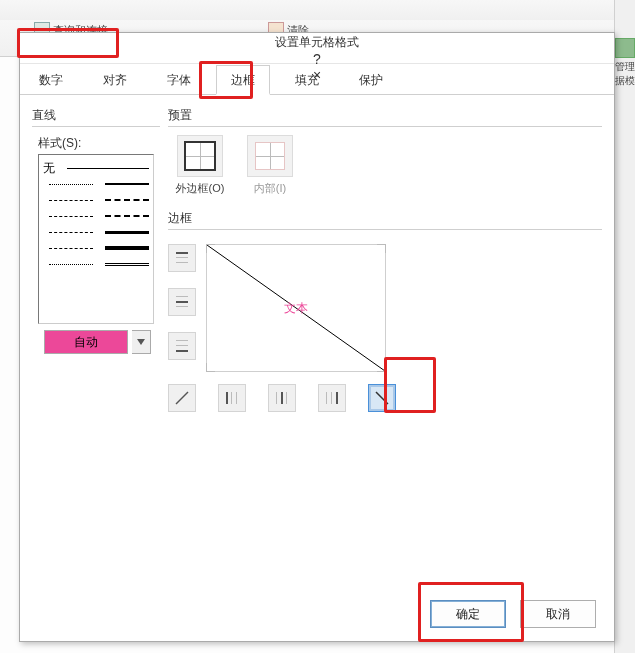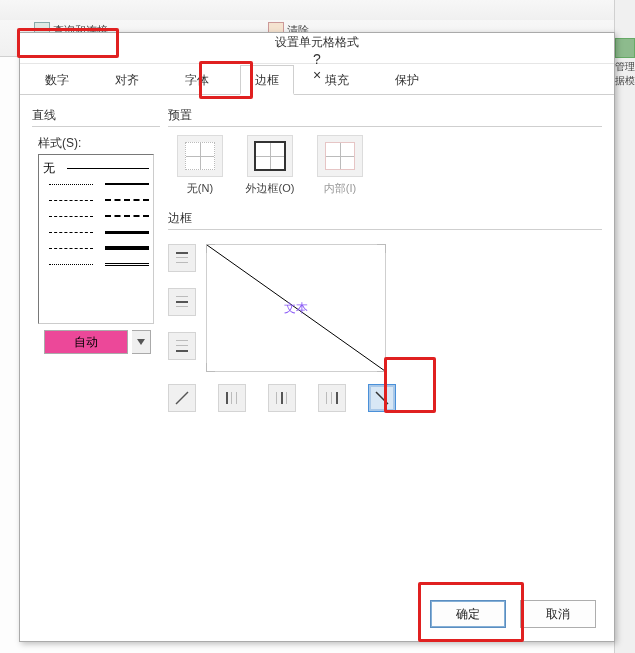--- a/index.html
+++ b/index.html
@@ -52,22 +52,22 @@
     flex-direction: column;
   }
   .titlebar .title { flex:1; font-size:12px; color:#333; }
   .titlebar .tbtn {
     width: 40px; height: 26px;
     display:flex; align-items:center; justify-content:center;
     font-size:14px; color:#333;
   }
 
   .tabs {
-    display:flex; gap:16px;
-    padding-left: 10px;
+    display:flex; gap:10px;
+    padding-left: 4px;
     border-bottom: 1px solid #cfcfcf;
     height: 30px;
   }
   .tab {
     padding: 6px 14px 5px;
     color: #333;
     border: 1px solid transparent;
     border-bottom: none;
     cursor: pointer;
     position: relative;
@@ -177,21 +177,21 @@
   }
   .preview .corner.tl{left:-1px;top:-1px;border-right:none;border-bottom:none;}
   .preview .corner.tr{right:-1px;top:-1px;border-left:none;border-bottom:none;}
   .preview .corner.bl{left:-1px;bottom:-1px;border-right:none;border-top:none;}
   .preview .corner.br{right:-1px;bottom:-1px;border-left:none;border-top:none;}
   .preview .diag {
     position:absolute;left:0;top:0;width:100%;height:100%;
   }
   .preview .txt {
     position:absolute; left:50%; top:50%; transform:translate(-50%,-50%);
-    font-size:12px; color:#8b5cf6;
+    font-size:12px; color:#ec4899;
   }
 
   .hint { position:absolute; left:12px; top:392px; font-size:12px; color:#333;}
 
   .buttons {
     height:54px; display:flex; justify-content:flex-end; align-items:center;
     gap:14px; padding-right:18px;
   }
   .btn {
     min-width:74px; height:26px;
@@ -291,26 +291,20 @@
               <path d="M0 0 L8 0 L4 6 Z" fill="#555"></path>
             </svg>
         </div>
       </div>
     </div>
 
     <div class="rightcol">
       <div class="section-label">预置</div>
       <div class="section-line"></div>
       <div class="preset-row">
-        <div class="preset">
-          <div class="pbox">
-              <div class="inner cross" style="border-style:dotted;border-color:#bbb;"></div>
-            </div>
-          <div class="plabel">无(N)</div>
-        </div>
         <div class="preset">
           <div class="pbox">
               <div class="inner outline cross" style="border-color:#333;"></div>
             </div>
           <div class="plabel">外边框(O)</div>
         </div>
         <div class="preset">
           <div class="pbox">
               <div class="inner cross" style="border-color:#e6c5c5;"></div>
             </div>

